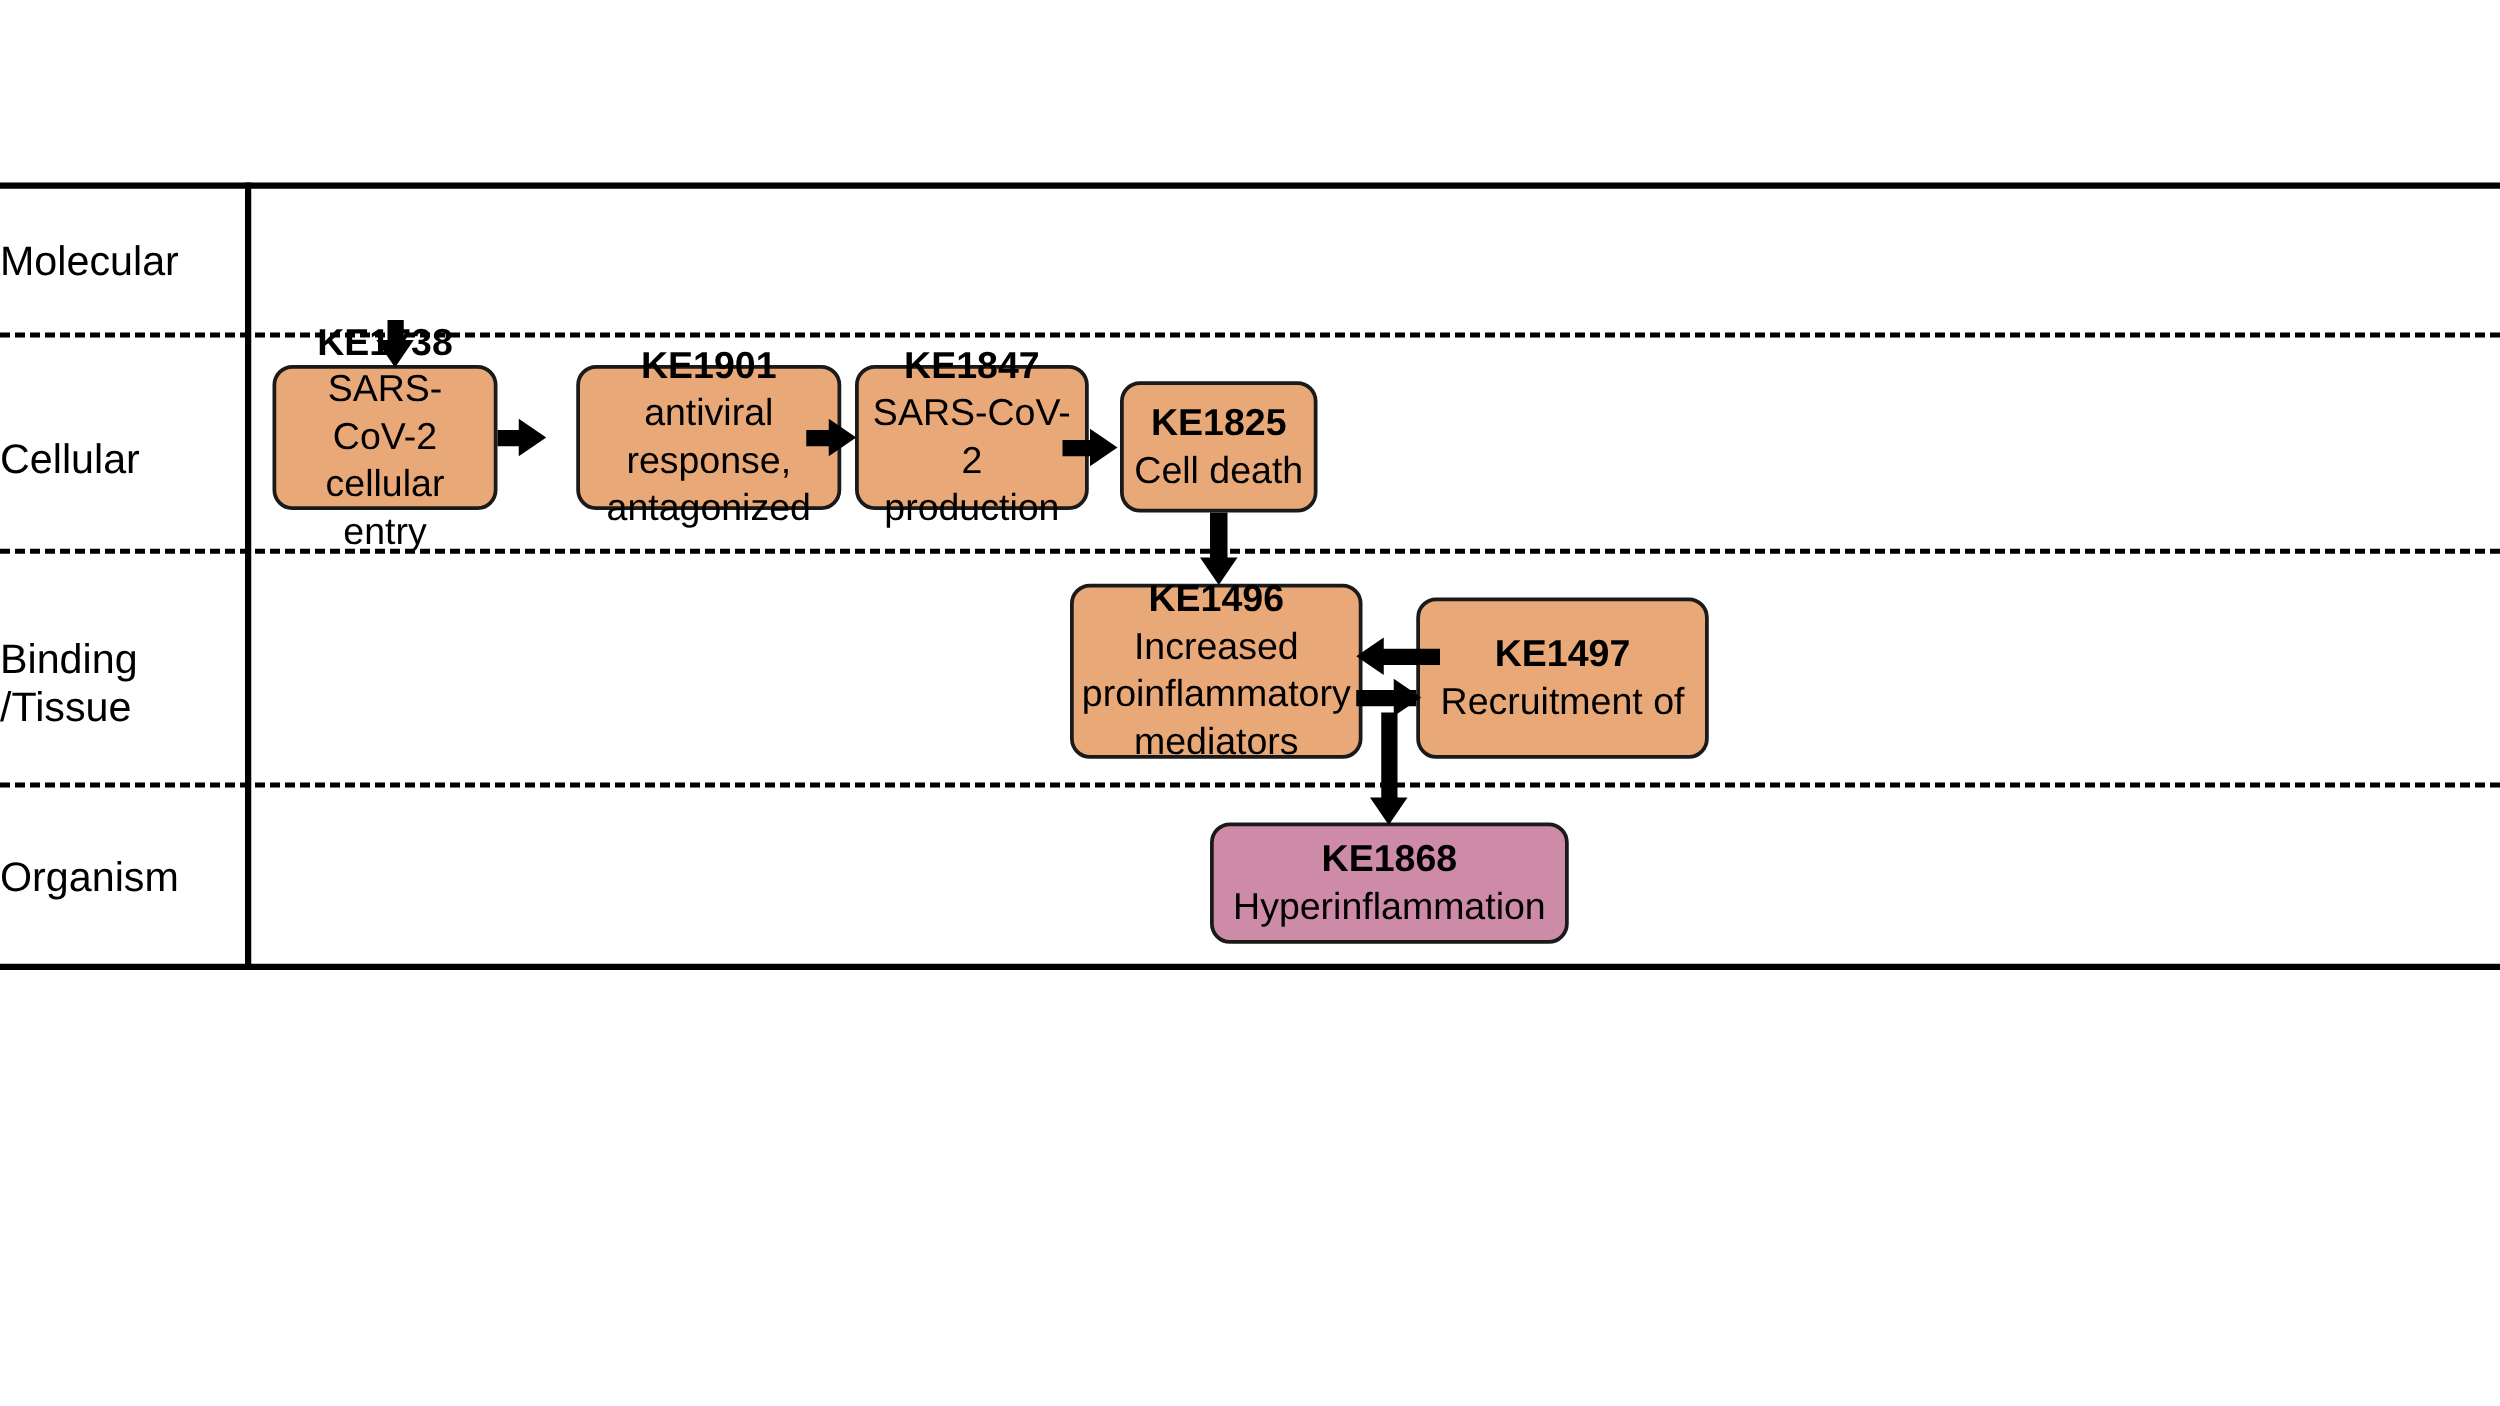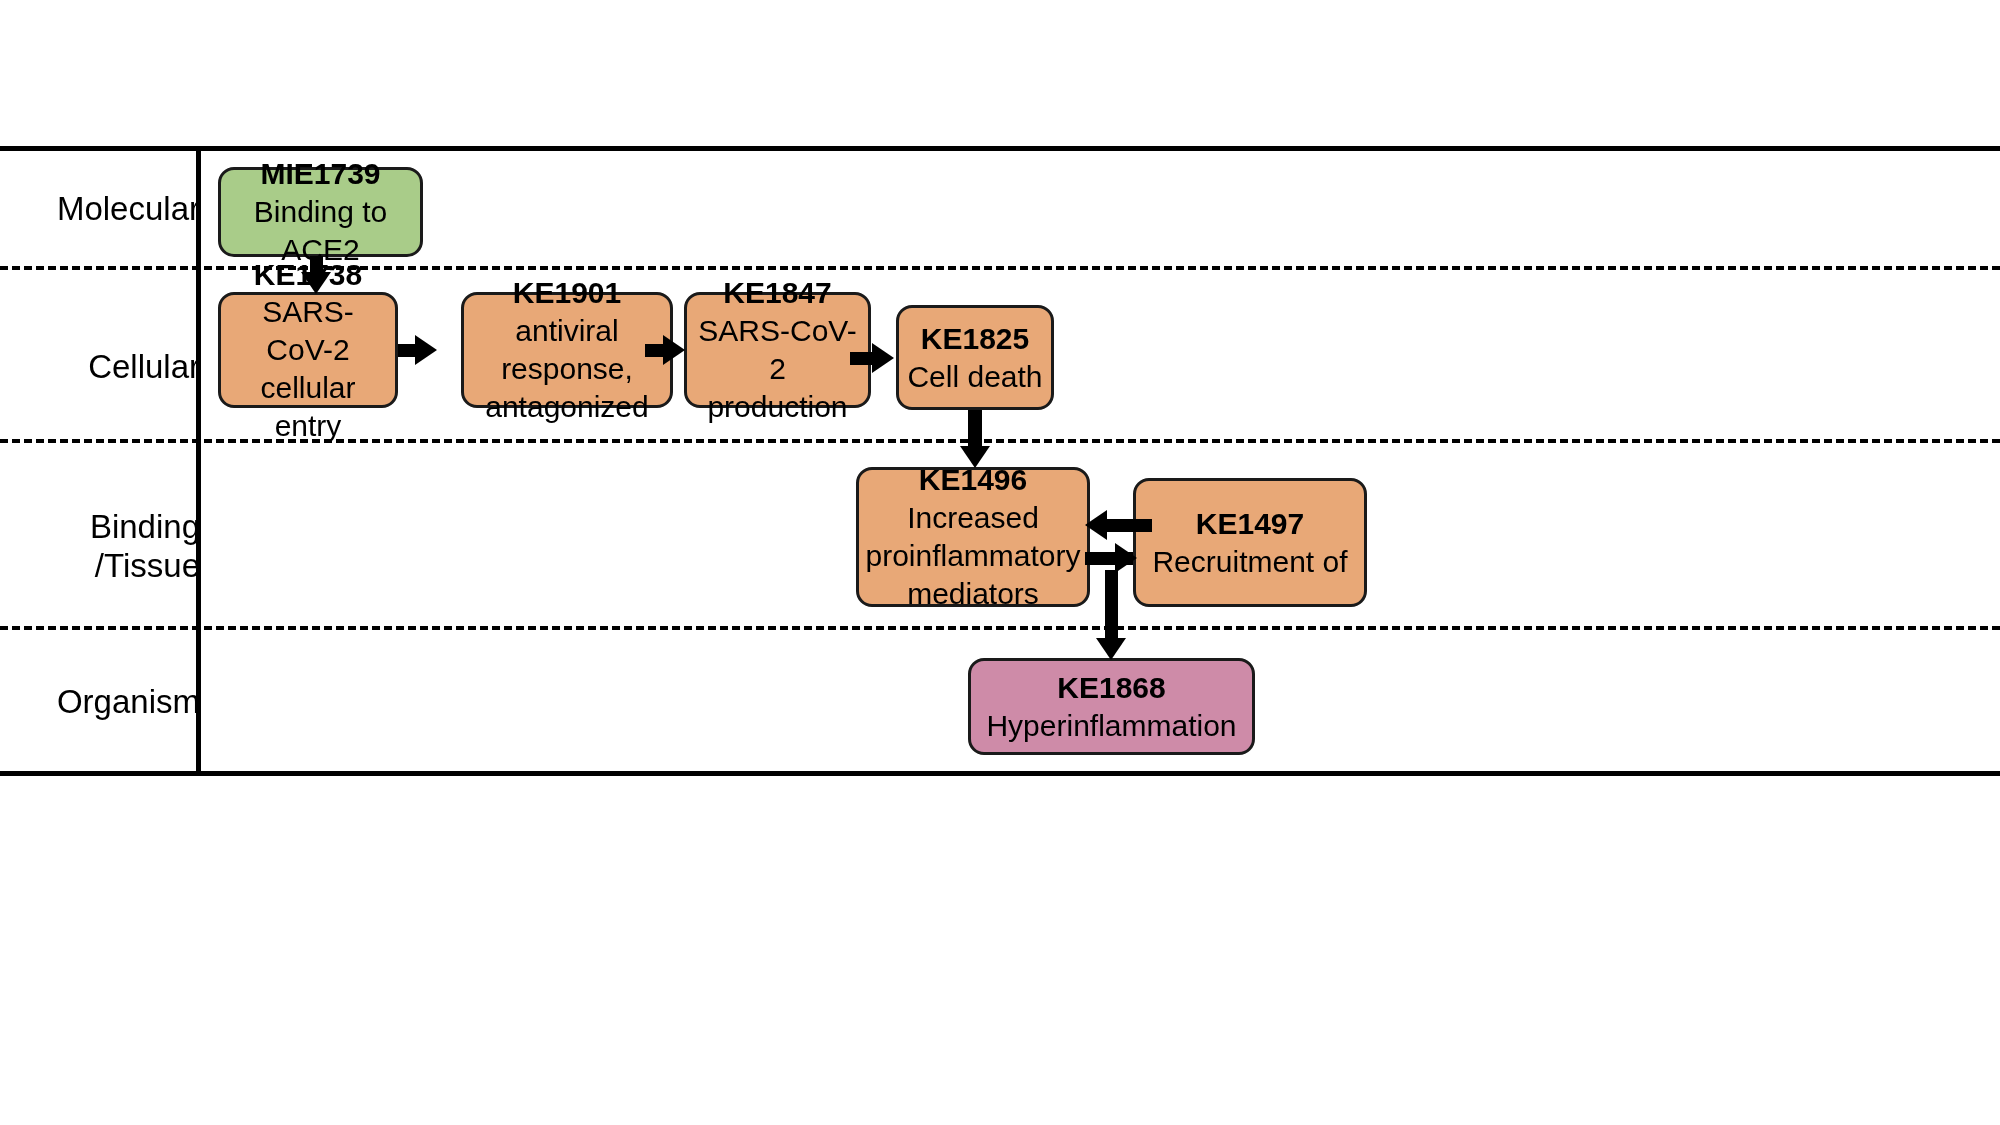--- a/index.html
+++ b/index.html
@@ -3,21 +3,21 @@
 <meta charset="utf-8">
 <style>
   html,body{margin:0;padding:0;background:#ffffff;}
   body{width:2000px;height:1125px;font-family:"Liberation Sans",sans-serif;position:relative;overflow:hidden;}
   #canvas{position:absolute;left:0;top:0;width:2000px;height:1125px;}
 
   .hline{position:absolute;left:0;width:2000px;height:5px;background:#000;}
   .vline{position:absolute;width:5px;background:#000;}
   .dashed{position:absolute;left:0;width:2000px;height:0;border-top:4px dashed #000;}
 
-  .tier-label{position:absolute;font-size:33px;color:#000;text-align:right;
+  .tier-label{position:absolute;font-size:33px;color:#000;text-align:left;
               line-height:1.18;width:200px;left:0;}
 
   .node{position:absolute;box-sizing:border-box;border:3px solid #1a1a1a;
         border-radius:16px;display:flex;flex-direction:column;
         align-items:center;justify-content:center;text-align:center;
         color:#000;padding:4px 8px;}
   .node .code{font-weight:bold;font-size:30px;line-height:1.26;}
   .node .desc{font-size:30px;line-height:1.26;}
 
   .arrow{position:absolute;background:#000;}
@@ -40,24 +40,20 @@
   <div class="dashed" style="top:626px;"></div>
 
   <div class="tier-label" style="top:190px;">Molecular</div>
   <div class="tier-label" style="top:348px;">Cellular</div>
   <div class="tier-label" style="top:508px;">
     <div>Binding</div>
     <div>/Tissue</div>
   </div>
   <div class="tier-label" style="top:683px;">Organism</div>
 
-  <div class="node" style="left:218px;top:167px;width:205px;height:90px;background:#a9cc89;">
-    <div class="code">MIE1739</div>
-    <div class="desc">Binding to ACE2</div>
-  </div>
 
   <div class="node" style="left:218px;top:292px;width:180px;height:116px;background:#e8a877;">
     <div class="code">KE1738</div>
     <div class="desc">SARS-CoV-2</div>
     <div class="desc">cellular entry</div>
   </div>
 
   <div class="node" style="left:432px;top:292px;width:212px;height:116px;background:#e8a877;margin-left:29px;">
     <div class="code">KE1901</div>
     <div class="desc">antiviral response,</div>

